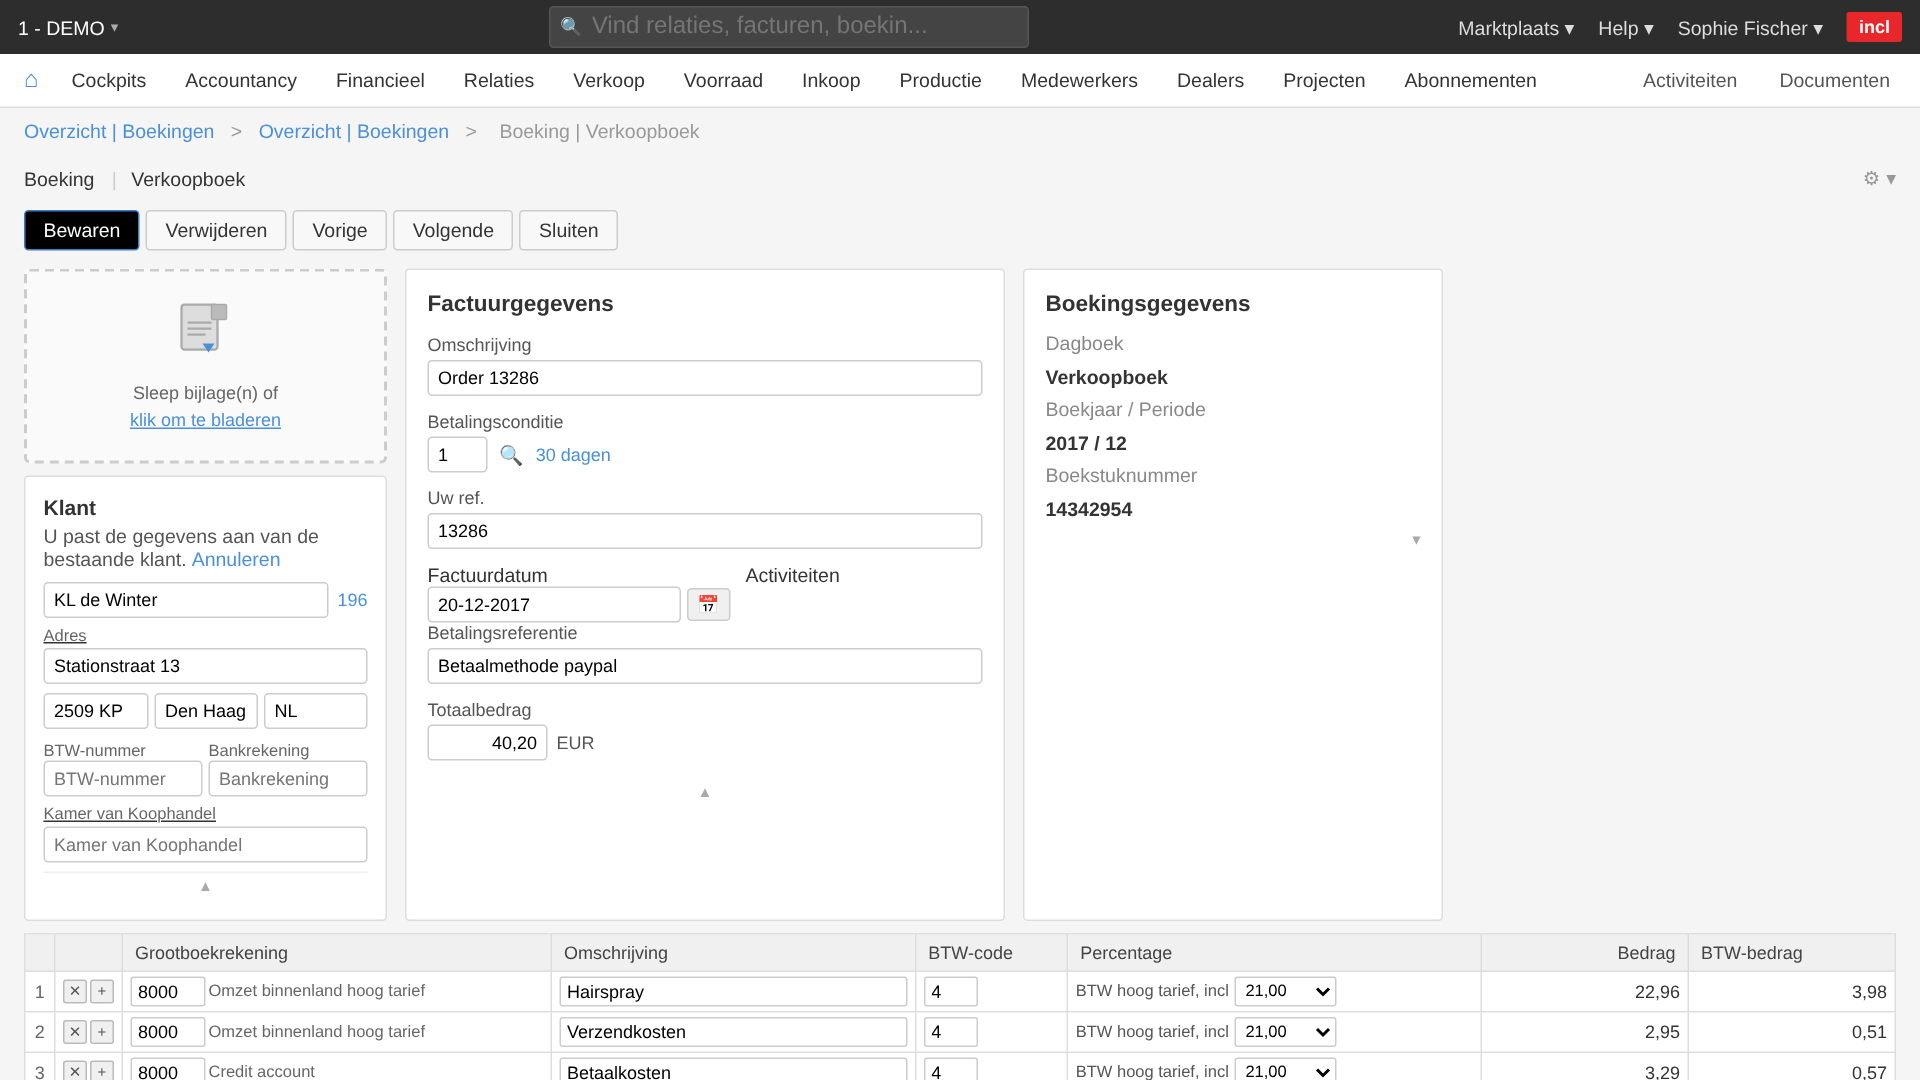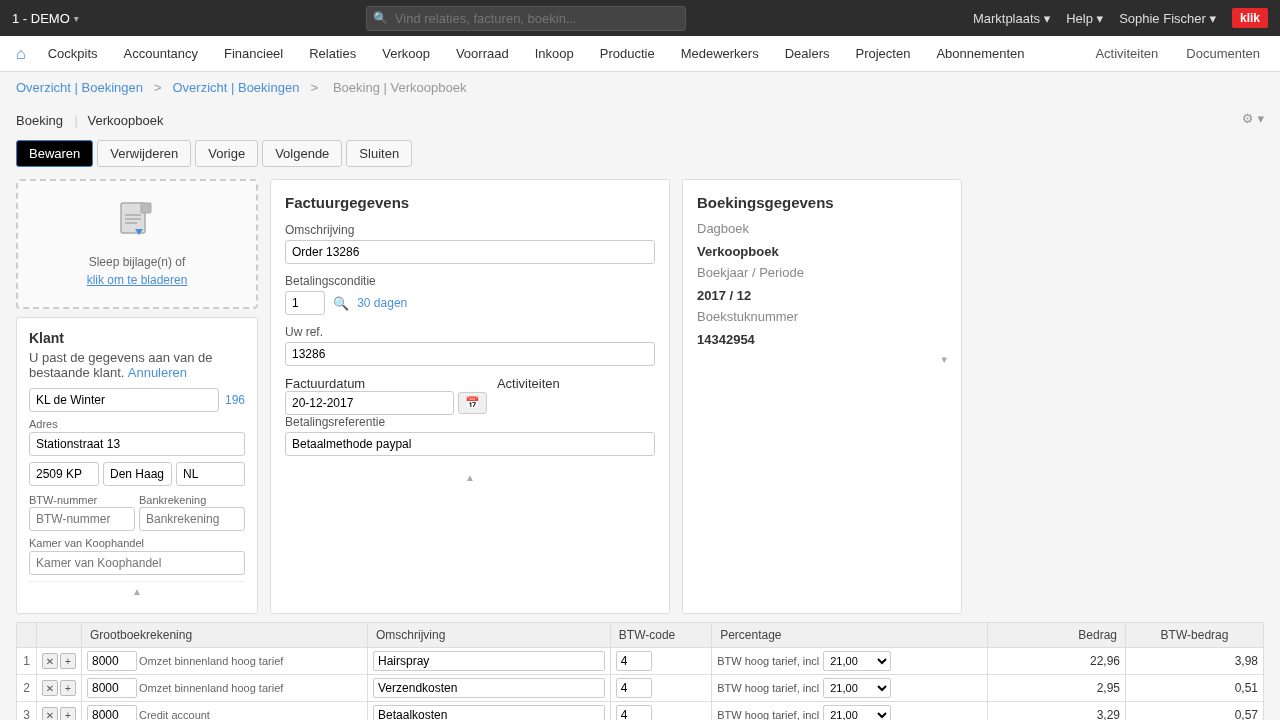--- a/index.html
+++ b/index.html
@@ -3,21 +3,21 @@
   <meta charset="utf-8">
   <style>
     * { box-sizing: border-box; margin: 0; padding: 0; font-family: Arial, sans-serif; font-size: 13px; }
     body { background: #f5f5f5; color: #333; }
 
     
     .topbar { background: #2d2d2d; height: 36px; display: flex; align-items: center; padding: 0 12px; gap: 12px; }
     .topbar-left { color: #fff; font-size: 13px; display: flex; align-items: center; gap: 4px; }
     .topbar-left .chevron { color: #aaa; font-size: 10px; }
     .topbar-search { flex: 1; display: flex; justify-content: center; }
-    .topbar-search input { width: 320px; padding: 4px 8px 4px 28px; border: 1px solid #555; background: #444; color: #84cc16; border-radius: 3px; font-size: 13px; outline: none; }
+    .topbar-search input { width: 320px; padding: 4px 8px 4px 28px; border: 1px solid #555; background: #444; color: #84cc16; border-radius: 3px; font-size: 16px; outline: none; }
     .topbar-search-wrap { position: relative; }
     .topbar-search-wrap .search-icon { position: absolute; left: 8px; top: 50%; transform: translateY(-50%); color: #aaa; font-size: 12px; }
     .topbar-right { display: flex; align-items: center; gap: 16px; color: #ddd; font-size: 12px; }
     .topbar-right .exact-logo { background: #e8272a; color: #fff; padding: 3px 8px; font-weight: bold; font-size: 12px; border-radius: 2px; }
     .topbar-right span { cursor: pointer; }
     .chevron-down::after { content: ' ▾'; }
 
     
     .navbar { background: #fff; border-bottom: 1px solid #ddd; height: 36px; display: flex; align-items: center; padding: 0 8px; gap: 2px; }
     .navbar .home-icon { color: #4a90d9; font-size: 16px; padding: 0 8px; cursor: pointer; }
@@ -46,21 +46,21 @@
     .attachment-drop { border: 2px dashed #ccc; background: #fafafa; padding: 30px 20px; text-align: center; border-radius: 4px; height: 130px; display: flex; flex-direction: column; align-items: center; justify-content: center; }
     .attachment-drop .file-icon { font-size: 32px; color: #888; margin-bottom: 8px; }
     .attachment-drop .drop-text { color: #666; font-size: 12px; margin-bottom: 4px; }
     .attachment-drop .browse-link { color: #4a90d9; cursor: pointer; text-decoration: underline; font-size: 12px; }
 
     
     .customer-panel { margin-top: 8px; background: #fff; border: 1px solid #ddd; border-radius: 3px; padding: 12px; width: 242px; }
     .customer-panel h3 { font-size: 14px; font-weight: bold; margin-bottom: 4px; }
     .customer-notice { font-size: 12px; color: #555; margin-bottom: 8px; }
     .customer-notice a { color: #4a90d9; text-decoration: none; cursor: pointer; }
-    .form-row { margin-bottom: 6px; }
+    .form-row { margin-bottom: 6px; text-decoration: underline; }
     .form-row label { font-size: 11px; color: #666; display: block; margin-bottom: 2px; }
     .form-input { width: 100%; border: 1px solid #ccc; padding: 4px 6px; border-radius: 3px; font-size: 12px; background: #fff; }
     .form-row-inline { display: flex; gap: 4px; margin-bottom: 6px; }
     .form-row-inline .form-input { flex: 1; }
     .form-row-inline .country-code { width: 44px; flex-shrink: 0; }
     .customer-name-row { display: flex; align-items: center; gap: 6px; margin-bottom: 6px; }
     .customer-name-row .form-input { flex: 1; }
     .customer-id { color: #4a90d9; cursor: pointer; font-size: 12px; white-space: nowrap; }
     .two-col { display: flex; gap: 4px; margin-bottom: 6px; }
     .two-col .form-input { flex: 1; }
@@ -120,21 +120,21 @@
   <div class="topbar-search">
     <div class="topbar-search-wrap">
       <span class="search-icon">🔍</span>
       <input type="text" placeholder="Vind relaties, facturen, boekin..." style="">
     </div>
   </div>
   <div class="topbar-right">
     <span class="chevron-down">Marktplaats</span>
     <span class="chevron-down">Help</span>
     <span class="chevron-down">Sophie Fischer</span>
-    <span class="exact-logo">klik</span>
+    <span class="exact-logo">incl</span>
   </div>
 </div>
 
 <div class="navbar">
   <span class="home-icon">⌂</span>
   <span class="nav-item">Cockpits</span>
   <span class="nav-item">Accountancy</span>
   <span class="nav-item">Financieel</span>
   <span class="nav-item">Relaties</span>
   <span class="nav-item">Verkoop</span>
@@ -268,20 +268,27 @@
       <div class="date-group">
         <label>Activiteiten</label>
       </div>
     </div>
 
     <div class="field-group">
       <label>Betalingsreferentie</label>
       <input class="field-input" type="text" value="Betaalmethode paypal" style="">
     </div>
 
+    <div class="field-group">
+      <label>Totaalbedrag</label>
+      <div class="total-row">
+        <input class="total-input" type="text" value="40,20" style="">
+        <span class="currency">EUR</span>
+      </div>
+    </div>
 
     <div class="panel-bottom-arrow">▲</div>
   </div>
 
   <div class="boeking-panel">
     <h3>Boekingsgegevens</h3>
     <div class="boeking-field">
       <span class="boeking-label">Dagboek</span>
       <span class="boeking-value">Verkoopboek</span>
     </div>
@@ -301,21 +308,21 @@
   <table class="line-table">
     <thead>
       <tr>
         <th class="num-col"></th>
         <th class="ctrl-col"></th>
         <th style="min-width:180px;">Grootboekrekening</th>
         <th style="min-width:160px;">Omschrijving</th>
         <th style="min-width:60px;">BTW-code</th>
         <th style="min-width:200px;">Percentage</th>
         <th style="min-width:100px;text-align:right;">Bedrag</th>
-        <th style="min-width:100px;text-align:center;">BTW-bedrag</th>
+        <th style="min-width:100px;text-align:left;">BTW-bedrag</th>
       </tr>
     </thead>
     <tbody id="table-body">
     <tr>
       <td class="num-col">1</td>
       <td class="ctrl-col">
         <div class="ctrl-btns">
           <button class="ctrl-btn">✕</button>
           <button class="ctrl-btn">+</button>
         </div>

